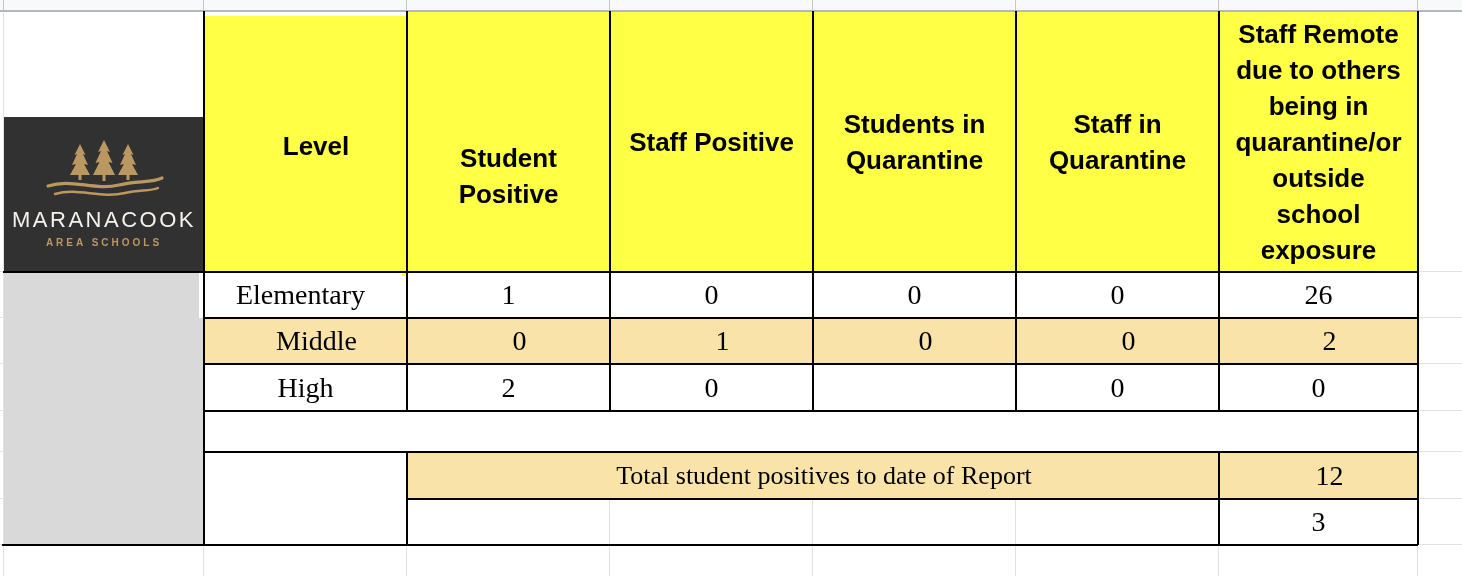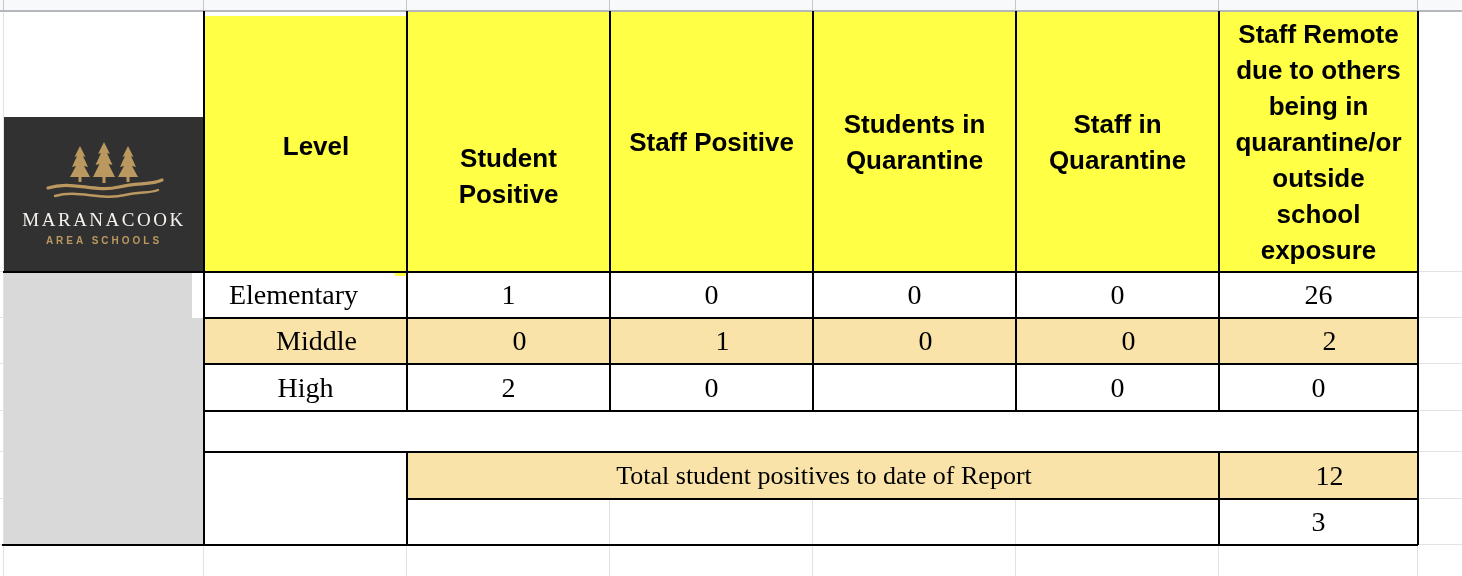--- a/index.html
+++ b/index.html
@@ -27,21 +27,21 @@
   .tot{font-family:Liberation Serif, serif;font-size:26px;}
   .tan{background:var(--band-tan);padding-left:22px;}
   .gray{background:var(--side-gray);}
   
   .bv{position:absolute;width:2px;background:var(--grid-black);z-index:4;}
   .bh{position:absolute;height:2px;background:var(--grid-black);z-index:4;}
   
   .logo-block{position:absolute;left:4px;top:117px;width:200px;height:155px;background:var(--logo-bg);
               z-index:3;display:flex;flex-direction:column;align-items:center;justify-content:center;}
   .logo-inner{display:flex;flex-direction:column;align-items:center;transform:translateY(-2px);}
-  .logo-title{font-family:Liberation Serif, serif;font-size:19px;letter-spacing:2.5px;
+  .logo-title{font-family:Liberation Sans, sans-serif;font-size:22px;letter-spacing:2.5px;
               color:var(--logo-title);margin-top:9px;white-space:nowrap;}
   .logo-subtitle{font-family:"Liberation Sans",sans-serif;font-size:10px;font-weight:700;
                  letter-spacing:3px;color:var(--logo-gold);margin-top:4px;white-space:nowrap;}
 </style>
 </head>
 <body>
 
 <div class="screen">
 
   <div class="gv" style="left:3px"></div>
@@ -102,21 +102,21 @@
   <div class="cell hdr" style="left:1016px;top:12px;width:203px;height:260px">Staff in
 Quarantine</div>
   <div class="cell hdr" style="left:1219px;top:12px;width:199px;height:260px">Staff Remote
 due to others
 being in
 quarantine/or
 outside
 school
 exposure</div>
 
-  <div class="cell ser" style="left:192px;top:272px;width:203px;height:46px">Elementary</div>
+  <div class="cell ser" style="left:199px;top:272px;width:203px;height:46px">Elementary</div>
   <div class="cell ser" style="left:407px;top:272px;width:203px;height:46px">1</div>
   <div class="cell ser" style="left:610px;top:272px;width:203px;height:46px">0</div>
   <div class="cell ser" style="left:813px;top:272px;width:203px;height:46px">0</div>
   <div class="cell ser" style="left:1016px;top:272px;width:203px;height:46px">0</div>
   <div class="cell ser" style="left:1219px;top:272px;width:199px;height:46px">26</div>
 
   <div class="cell ser tan" style="left:204px;top:318px;width:203px;height:46px">Middle</div>
   <div class="cell ser tan" style="left:407px;top:318px;width:203px;height:46px">0</div>
   <div class="cell ser tan" style="left:610px;top:318px;width:203px;height:46px">1</div>
   <div class="cell ser tan" style="left:813px;top:318px;width:203px;height:46px">0</div>

